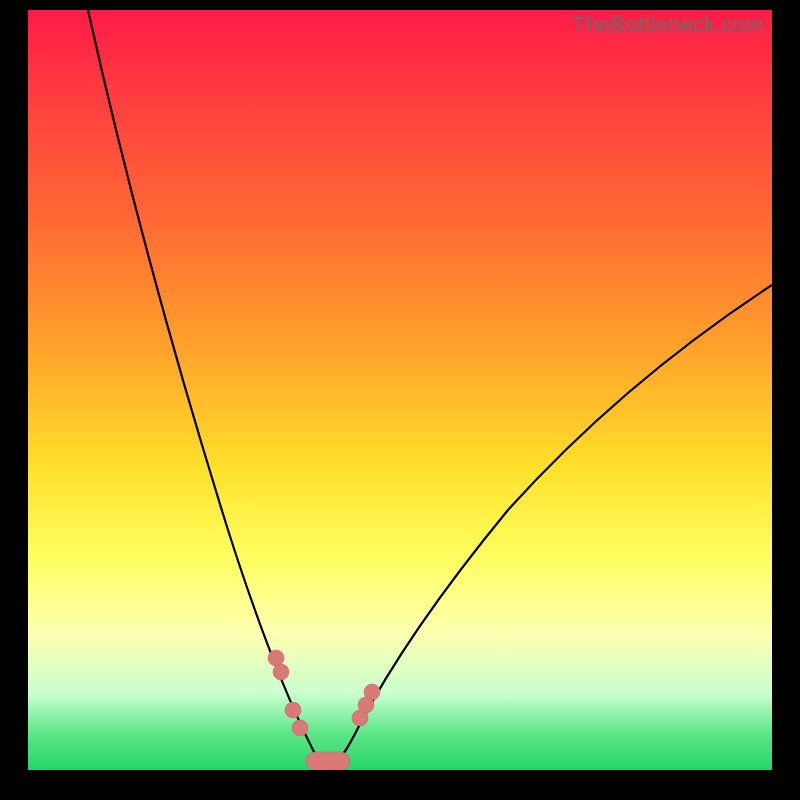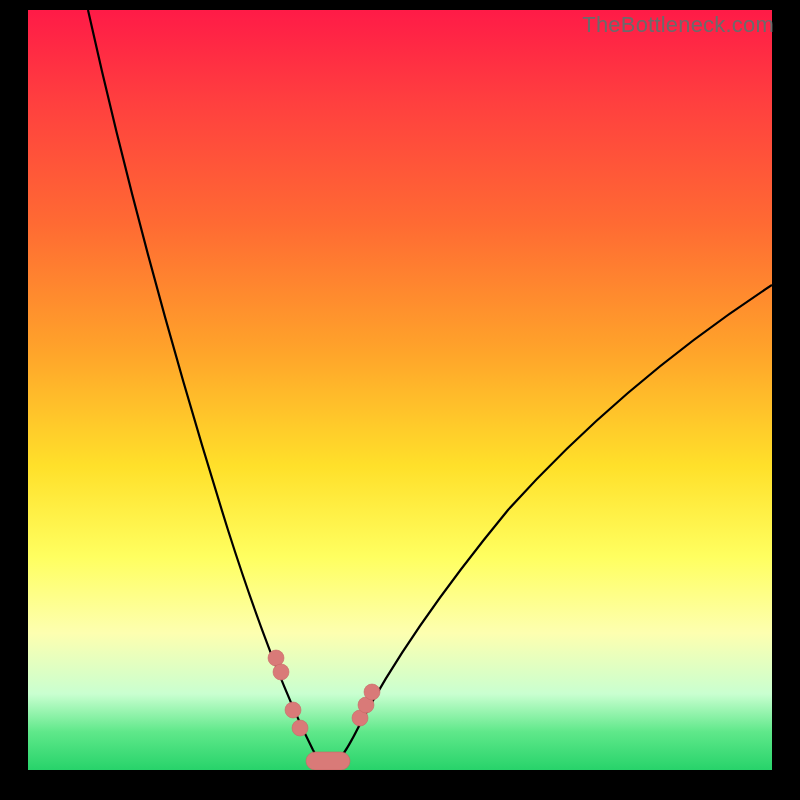--- a/index.html
+++ b/index.html
@@ -26,21 +26,21 @@
       #ffff60 72%,
       #fdffb0 82%,
       #c9ffd0 90%,
       #5fe88a 95%,
       #27d36a 100%
     );
   }
   .watermark {
     position: absolute;
     top: 12px;
-    right: 26px;
+    right: 36px;
     color: #6b6b6b;
     font-size: 22px;
     font-weight: 500;
     letter-spacing: 0.2px;
     user-select: none;
   }
   svg.curves {
     position: absolute;
     left: 0;
     top: 0;

